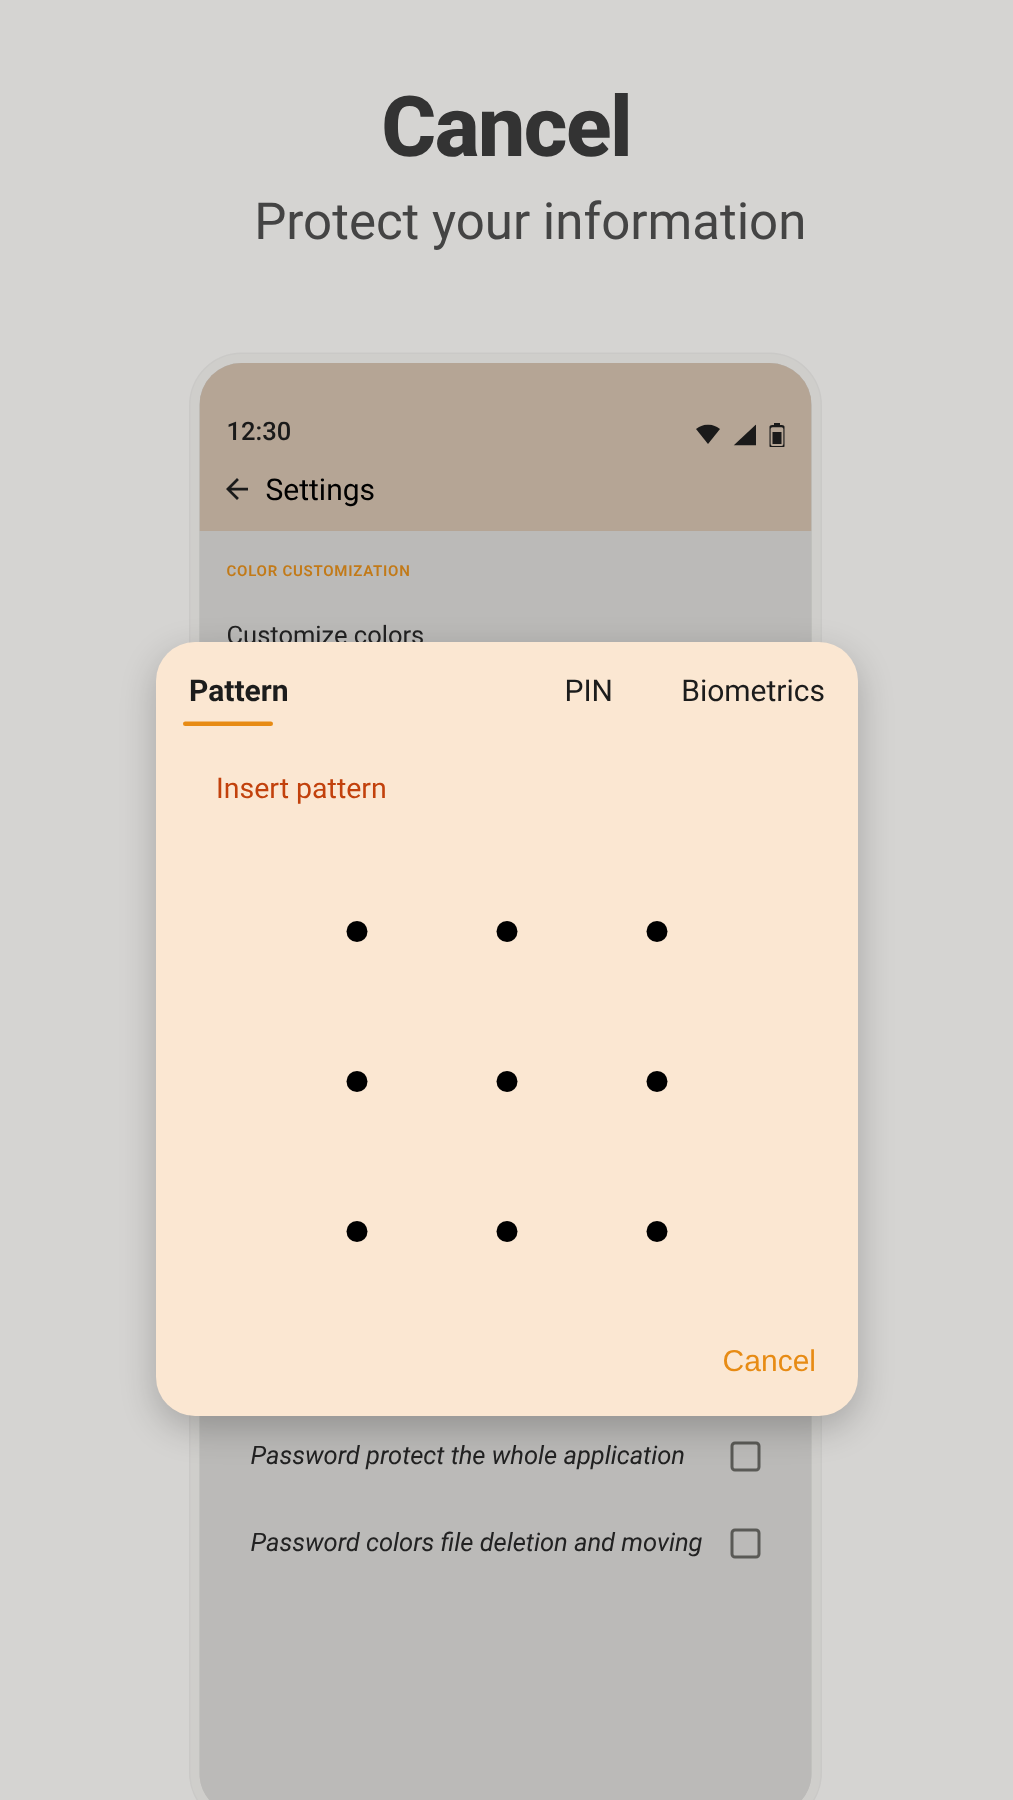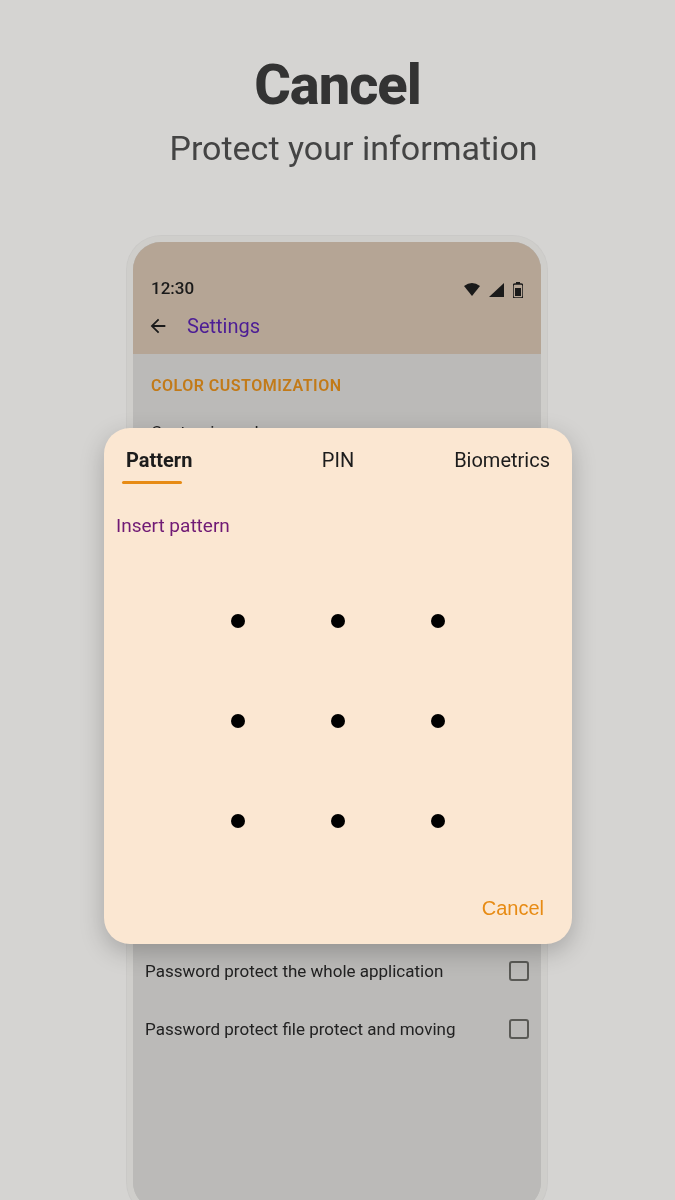--- a/index.html
+++ b/index.html
@@ -58,35 +58,35 @@
     color: #1a1a1a;
   }
   .statusbar .icons { display: flex; gap: 9px; align-items: center; }
   .statusbar svg { display:block; }
 
   .appbar {
     height: 56px;
     background: #b5a595;
     display: flex;
     align-items: center;
-    gap: 18px;
+    gap: 8px;
     padding: 0 14px;
-    color: #4c1d95;
+    color: #000000;
     font-size: 20px;
   }
   .appbar .back svg { display:block; }
 
   .content {
     background: #bbbab8;
     padding: 0 18px;
     color: #1f1f1f;
   }
   .section-header {
     color: #c27a18;
-    font-size: 16px;
+    font-size: 10px;
     font-weight: 600;
     letter-spacing: 0.5px;
     padding: 22px 0 8px 0;
   }
   .row {
     display: flex;
     align-items: center;
     justify-content: space-between;
     height: 58px;
     font-size: 17px;
@@ -97,63 +97,64 @@
     border: 2px solid #5a5a56;
     border-radius: 3px;
     background: transparent;
   }
 
   
   .lower-rows {
     position: absolute;
     left: 0; right: 0;
     top: 700px;
-    padding: 0 12px;
+    padding: 0 34px;
+    font-style: italic;
   }
 
   
   .dialog {
     position: absolute;
     left: 104px;
     top: 428px;
     width: 468px;
     background: #fbe7d2;
     border-radius: 26px;
     box-shadow: 0 8px 24px rgba(0,0,0,0.22);
     padding-bottom: 14px;
   }
   .tabs {
     display: flex;
     padding: 20px 18px 0 18px;
   }
   .tab {
     flex: 1;
-    text-align: center;
+    text-align: right;
     font-size: 20px;
     color: #1c1c1c;
     padding-bottom: 12px;
     position: relative;
   }
   .tab:first-child { text-align: left; padding-left: 4px; font-weight: bold; }
   .tab:last-child  { text-align: right; padding-right: 4px; }
   .tab.active::after {
     content: "";
     position: absolute;
     left: 0;
     bottom: 0;
     width: 60px;
     height: 3px;
     background: #e78b14;
     border-radius: 2px;
   }
 
   .dialog-instruction {
     font-size: 19px;
-    color: #701a75;
-    padding: 30px 24px 8px 12px;
+    color: #c2410c;
+    padding: 30px 24px 8px 40px;
   }
 
   .pattern-grid {
     display: grid;
     grid-template-columns: repeat(3, 1fr);
     grid-template-rows: repeat(3, 1fr);
     width: 300px;
     height: 300px;
     margin: 26px auto 20px auto;
   }
@@ -229,21 +230,21 @@
         <span>Customize colors</span>
       </div>
     </div>
 
     <div class="lower-rows">
       <div class="row">
         <span>Password protect the whole application</span>
         <span class="checkbox"></span>
       </div>
       <div class="row">
-        <span>Password protect file protect and moving</span>
+        <span>Password colors file deletion and moving</span>
         <span class="checkbox"></span>
       </div>
     </div>
 
   </div>
 </div>
 
 <div class="dialog">
   <div class="tabs">
     <div class="tab active">Pattern</div>

